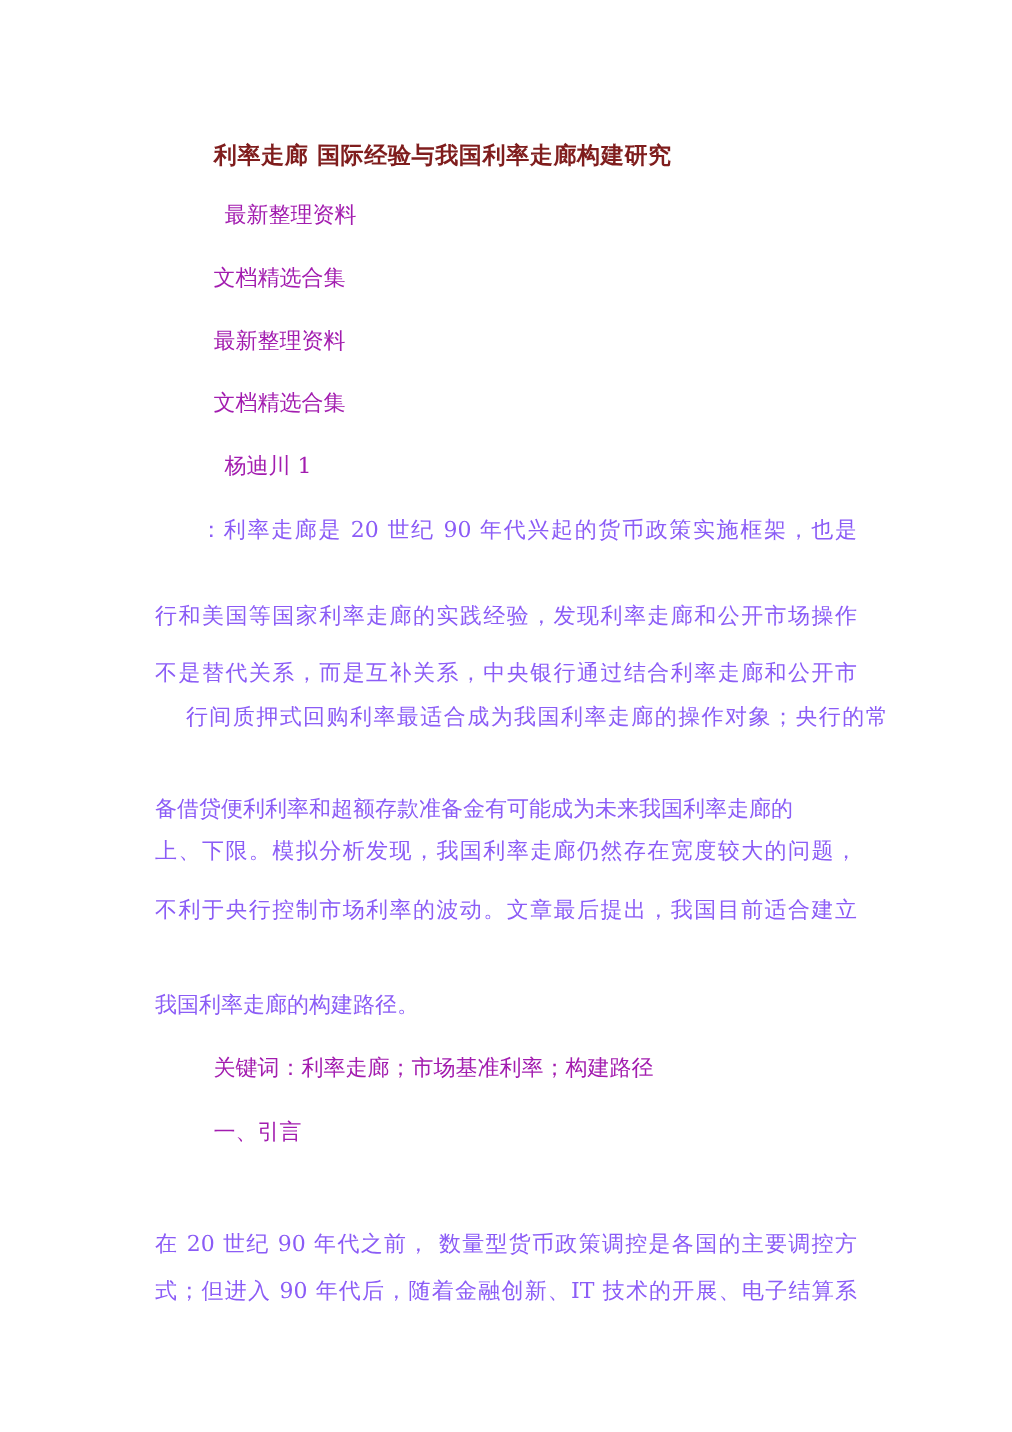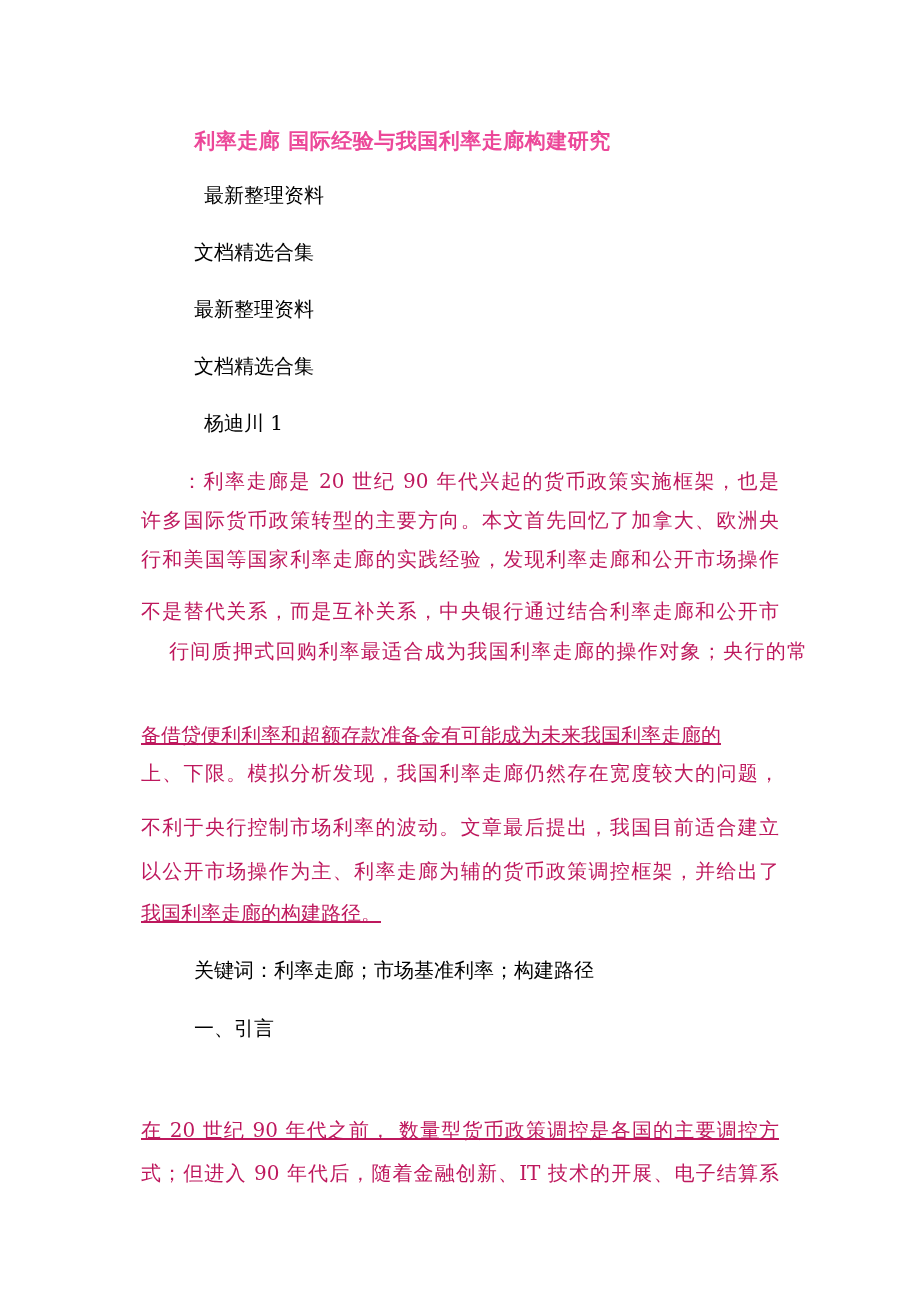--- a/index.html
+++ b/index.html
@@ -25,71 +25,68 @@
     }
     .title {
       position: absolute;
       left: 0;
       width: 805px;
       top: 124px;
       text-align: center;
       font-family: "DejaVu Sans", "Liberation Sans", sans-serif;
       font-weight: bold;
       font-size: 21px;
-      color: #ec4899;
+      color: #7f1d1d;
       letter-spacing: 0.5px;
       line-height: 34px;
     }
     .line {
       position: absolute;
       font-size: 20px;
       line-height: 30px;
       white-space: nowrap;
-      color: #000000;
+      color: #a21caf;
     }
     .body-line {
       position: absolute;
       left: 141px;
       width: 638px;
       font-size: 20px;
       line-height: 30px;
       white-space: nowrap;
-      color: #be185d;
+      color: #8b5cf6;
       text-align: justify;
       text-align-last: justify;
     }
     .body-line.last {
       text-align-last: left;
-      text-decoration: underline;
     }
   </style>
 </head>
 <body>
 
 <div class="page">
 
   <div class="title">利率走廊 国际经验与我国利率走廊构建研究</div>
 
   <div class="line" style="left:204px; top:180px;">最新整理资料</div>
   <div class="line" style="left:194px; top:237px;">文档精选合集</div>
   <div class="line" style="left:194px; top:294px;">最新整理资料</div>
   <div class="line" style="left:194px; top:351px;">文档精选合集</div>
   <div class="line" style="left:194px; top:408px;margin-left:10px;">杨迪川 1</div>
 
   <div class="body-line" style="left:182px; width:597px; top:466px;">：利率走廊是 20 世纪 90 年代兴起的货币政策实施框架，也是</div>
-  <div class="body-line" style="top:505px;">许多国际货币政策转型的主要方向。本文首先回忆了加拿大、欧洲央</div>
   <div class="body-line" style="top:596px;">不是替代关系，而是互补关系，中央银行通过结合利率走廊和公开市</div>
   <div class="body-line" style="top:544px;">行和美国等国家利率走廊的实践经验，发现利率走廊和公开市场操作</div>
   <div class="body-line" style="top:636px;margin-left:28px;">行间质押式回购利率最适合成为我国利率走廊的操作对象；央行的常</div>
   <div class="body-line last" style="top:720px;">备借贷便利利率和超额存款准备金有可能成为未来我国利率走廊的</div>
   <div class="body-line" style="top:758px;">上、下限。模拟分析发现，我国利率走廊仍然存在宽度较大的问题，</div>
   <div class="body-line" style="top:812px;">不利于央行控制市场利率的波动。文章最后提出，我国目前适合建立</div>
-  <div class="body-line" style="top:856px;">以公开市场操作为主、利率走廊为辅的货币政策调控框架，并给出了</div>
   <div class="body-line last" style="top:898px;">我国利率走廊的构建路径。</div>
 
   <div class="line" style="left:194px; top:955px;">关键词：利率走廊；市场基准利率；构建路径</div>
 
   <div class="line" style="left:194px; top:1013px;">一、引言</div>
 
-  <div class="body-line" style="top:1115px;text-decoration:underline;">在 20 世纪 90 年代之前， 数量型货币政策调控是各国的主要调控方</div>
+  <div class="body-line" style="top:1115px;">在 20 世纪 90 年代之前， 数量型货币政策调控是各国的主要调控方</div>
   <div class="body-line" style="top:1158px;">式；但进入 90 年代后，随着金融创新、IT 技术的开展、电子结算系</div>
 
 </div>
 
 </body></html>

